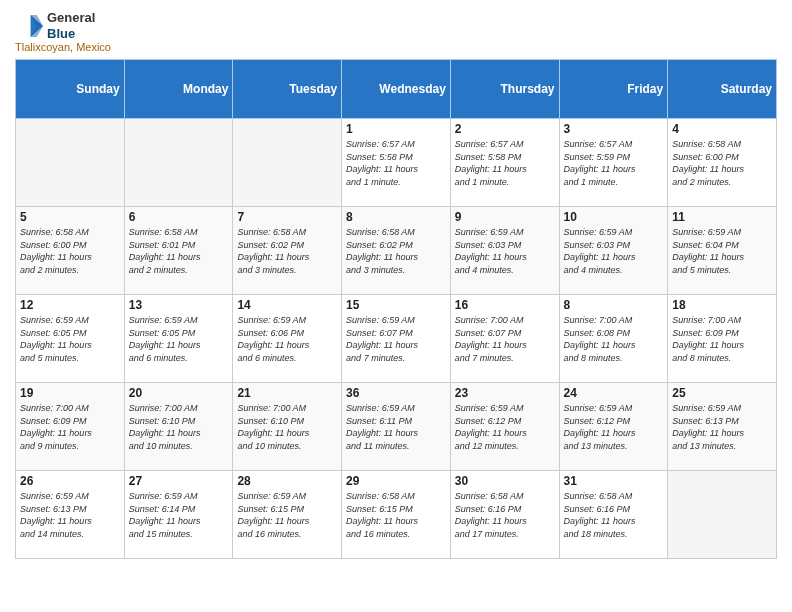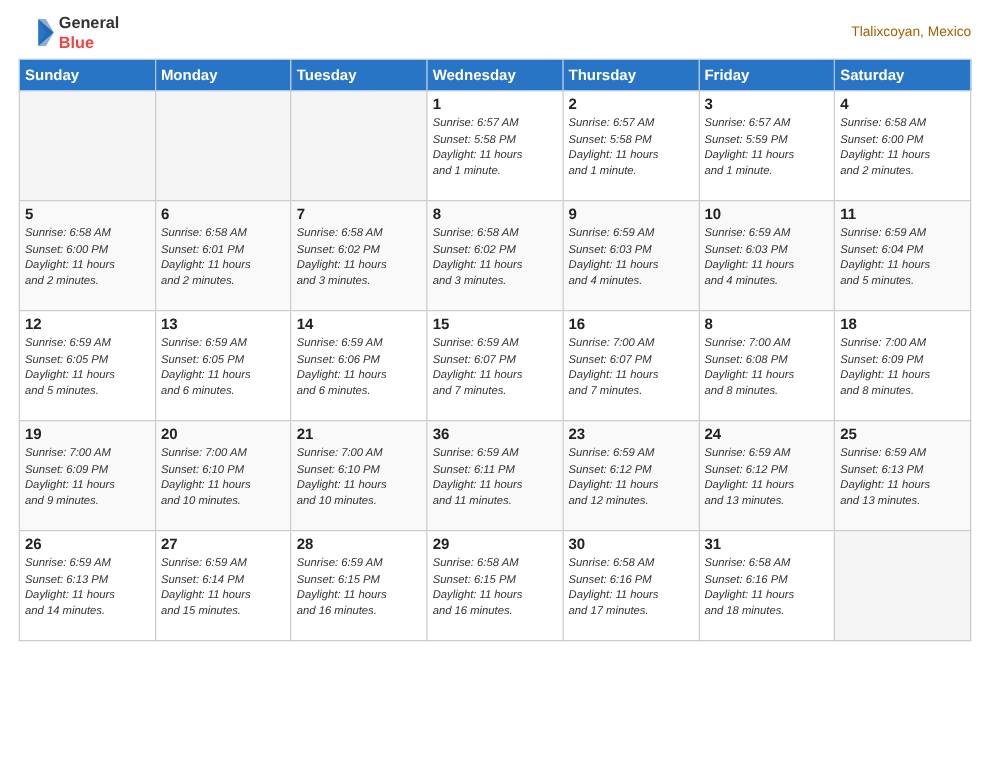--- a/index.html
+++ b/index.html
@@ -12,37 +12,38 @@
     }
     .page {
       width: 792px;
       height: 612px;
       padding: 10px 15px;
       background: #fff;
     }
     .header {
       display: flex;
       justify-content: space-between;
-      align-items: center;
+      align-items: flex-start;
       margin-bottom: 6px;
+      flex-direction: column;
     }
     .logo {
       display: flex;
       align-items: center;
       gap: 4px;
     }
     .logo-text {
       display: flex;
       flex-direction: column;
       font-size: 13px;
       font-weight: bold;
       line-height: 1.2;
     }
     .logo-general { color: #333; }
-    .logo-blue { color: #ef4444; }
+    .logo-blue { color: #0c4a6e; }
     .logo-icon {
       width: 28px;
       height: 28px;
     }
     .title-block {
       text-align: right;
     }
     .month-title {
       font-size: 28px;
       font-weight: bold;
@@ -55,22 +56,22 @@
     .calendar {
       width: 100%;
       border-collapse: collapse;
       table-layout: fixed;
     }
     .calendar th {
       background-color: #2874c5;
       color: #fff;
       font-size: 12px;
       font-weight: bold;
-      padding: 5px 4px;
-      text-align: left;
+      padding: 22px 4px;
+      text-align: right;
       border: 1px solid #b0c8e8;
     }
     .calendar td {
       border: 1px solid #ccc;
       vertical-align: top;
       padding: 3px 4px;
       font-size: 9.5px;
       color: #333;
       height: 88px;
       background: #fff;

